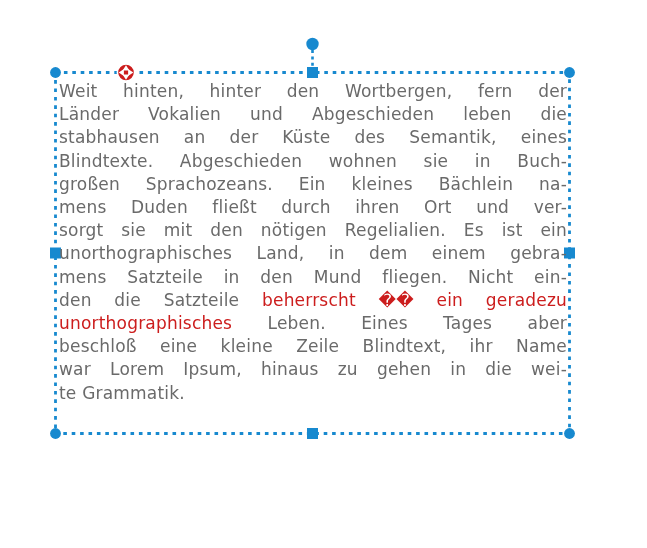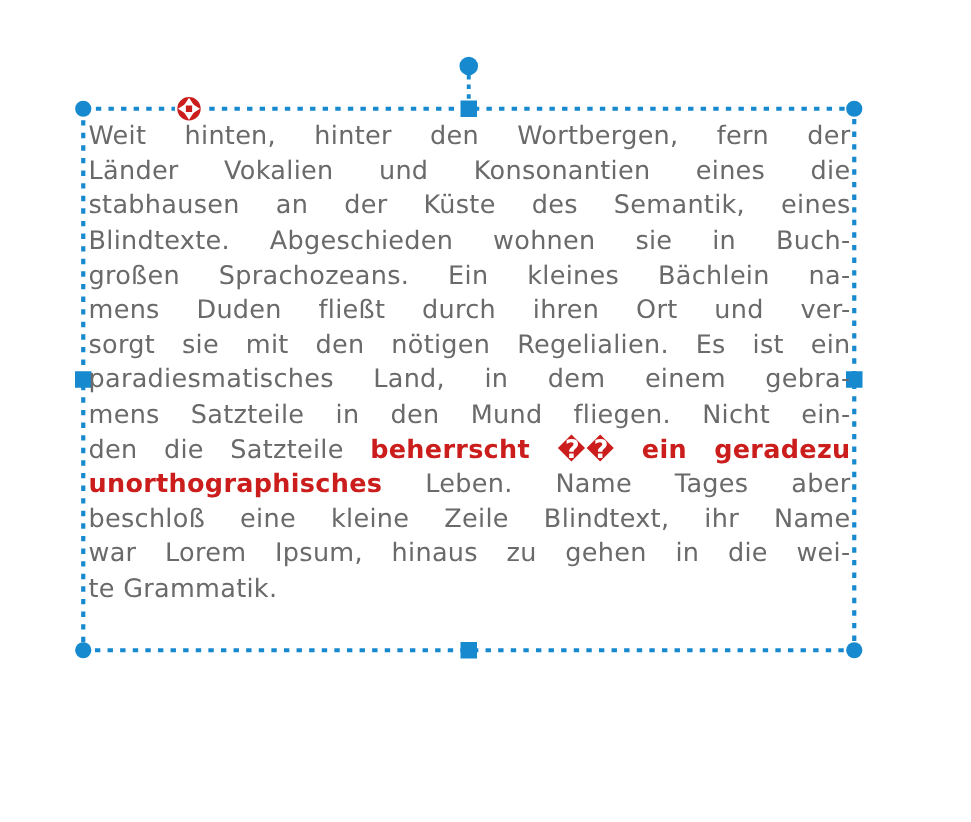--- a/index.html
+++ b/index.html
@@ -52,21 +52,21 @@
   }
   .line {
     text-align: justify;
     text-align-last: justify;
     white-space: normal;
   }
   .line.no-justify {
     text-align: center;
     text-align-last: left;
   }
-  .seg-red { color: var(--red, #cc1d1d); font-weight: bold; }
+  .seg-red { color: var(--red, #cc1d1d); }
 </style>
 </head>
 <body>
 
 <div class="canvas">
 
   <svg class="overlay" viewBox="0 0 647 548" xmlns="http://www.w3.org/2000/svg">
 
     <line class="stem" x1="312.5" y1="50" x2="312.5" y2="68"></line>
 
@@ -88,28 +88,28 @@
       <circle class="move-icon-circle" cx="126" cy="72.5" r="8.6"></circle>
       <path class="move-icon-arrow" d="M126 65.2 L129.4 70.4 L122.6 70.4 Z"></path>
       <path class="move-icon-arrow" d="M126 79.8 L129.4 74.6 L122.6 74.6 Z"></path>
       <path class="move-icon-arrow" d="M118.7 72.5 L123.9 69.1 L123.9 75.9 Z"></path>
       <path class="move-icon-arrow" d="M133.3 72.5 L128.1 69.1 L128.1 75.9 Z"></path>
     </g>
   </svg>
 
   <div class="text-area" id="text-area">
       <div class="line"><span class="seg-gray">Weit hinten, hinter den Wortbergen, fern der</span></div>
-      <div class="line"><span class="seg-gray">Länder Vokalien und Konsonantien eines die</span></div>
+      <div class="line"><span class="seg-gray">Länder Vokalien und Abgeschieden leben die</span></div>
       <div class="line"><span class="seg-gray">stabhausen an der Küste des Semantik, eines</span></div>
       <div class="line"><span class="seg-gray">Blindtexte. Abgeschieden wohnen sie in Buch-</span></div>
       <div class="line"><span class="seg-gray">großen Sprachozeans. Ein kleines Bächlein na-</span></div>
       <div class="line"><span class="seg-gray">mens Duden fließt durch ihren Ort und ver-</span></div>
       <div class="line"><span class="seg-gray">sorgt sie mit den nötigen Regelialien. Es ist ein</span></div>
-      <div class="line"><span class="seg-gray">paradiesmatisches Land, in dem einem gebra-</span></div>
+      <div class="line"><span class="seg-gray">unorthographisches Land, in dem einem gebra-</span></div>
       <div class="line"><span class="seg-gray">mens Satzteile in den Mund fliegen. Nicht ein-</span></div>
       <div class="line"><span class="seg-gray">den die Satzteile </span><span class="seg-red">beherrscht �� ein geradezu</span></div>
-      <div class="line"><span class="seg-red">unorthographisches</span><span class="seg-gray"> Leben. Name Tages aber</span></div>
+      <div class="line"><span class="seg-red">unorthographisches</span><span class="seg-gray"> Leben. Eines Tages aber</span></div>
       <div class="line"><span class="seg-gray">beschloß eine kleine Zeile Blindtext, ihr Name</span></div>
       <div class="line"><span class="seg-gray">war Lorem Ipsum, hinaus zu gehen in die wei-</span></div>
       <div class="line no-justify"><span class="seg-gray">te Grammatik.</span></div>
     </div>
 
 </div>
 
 </body></html>

